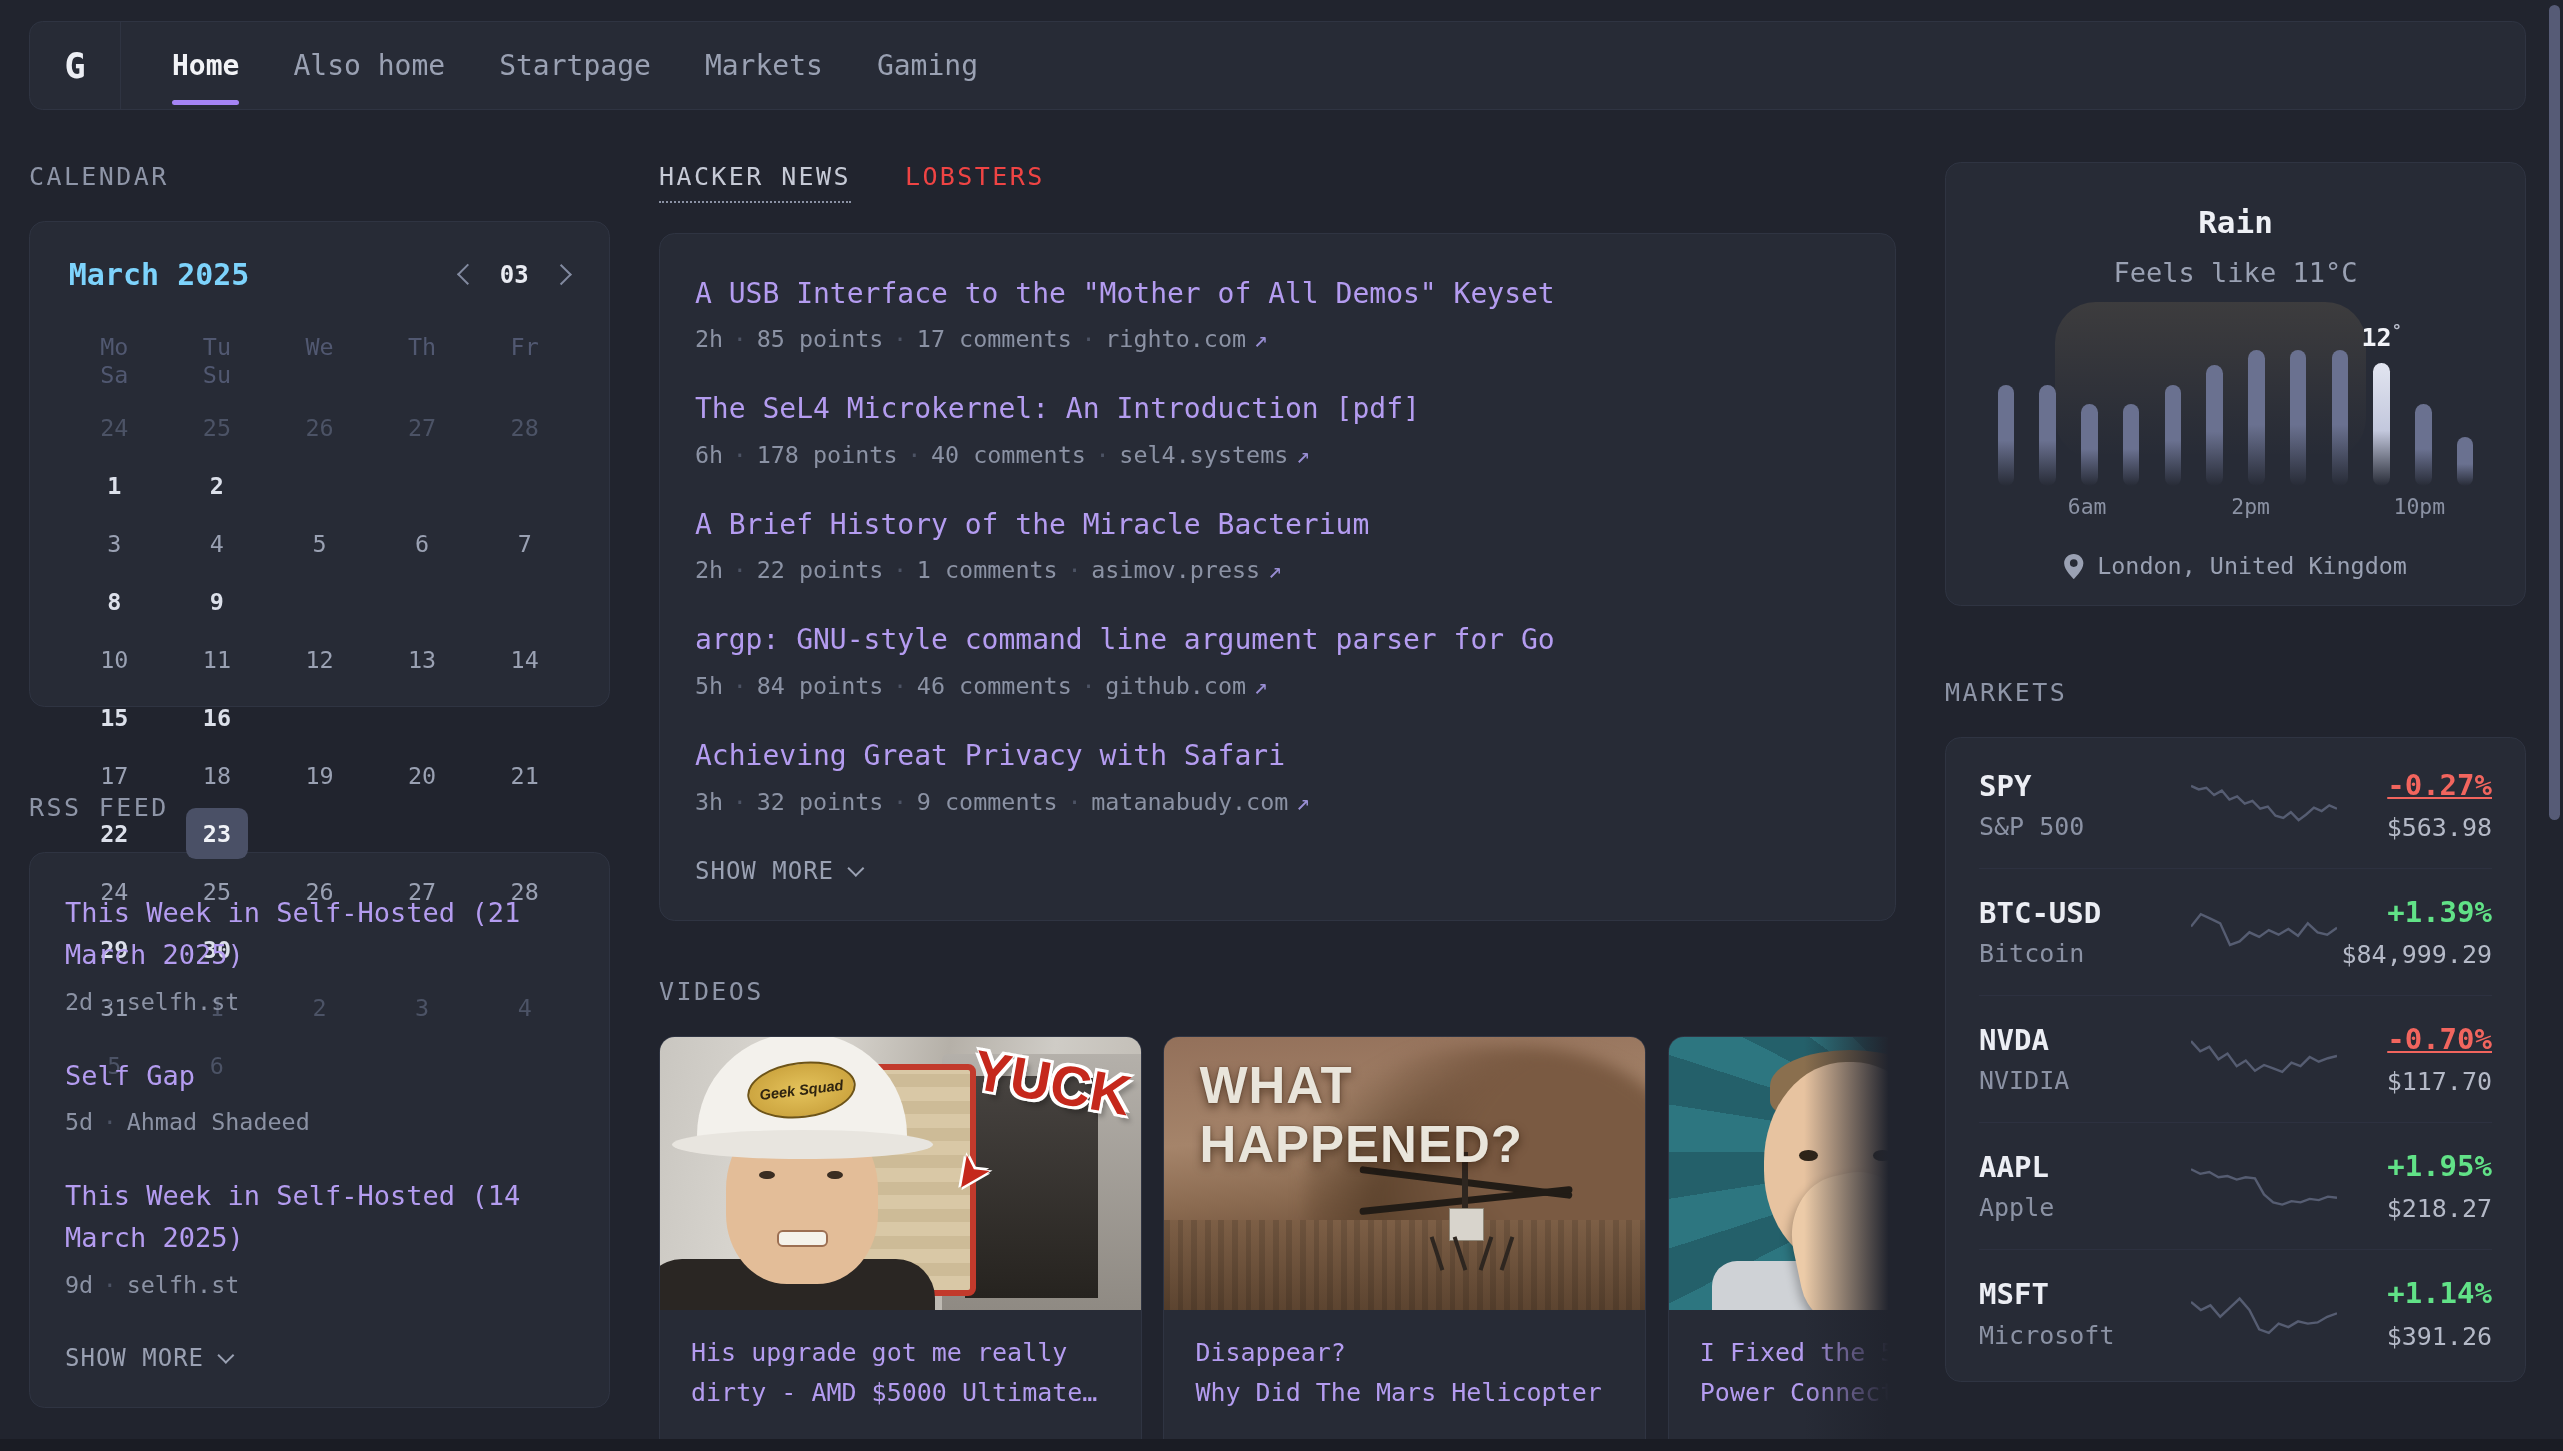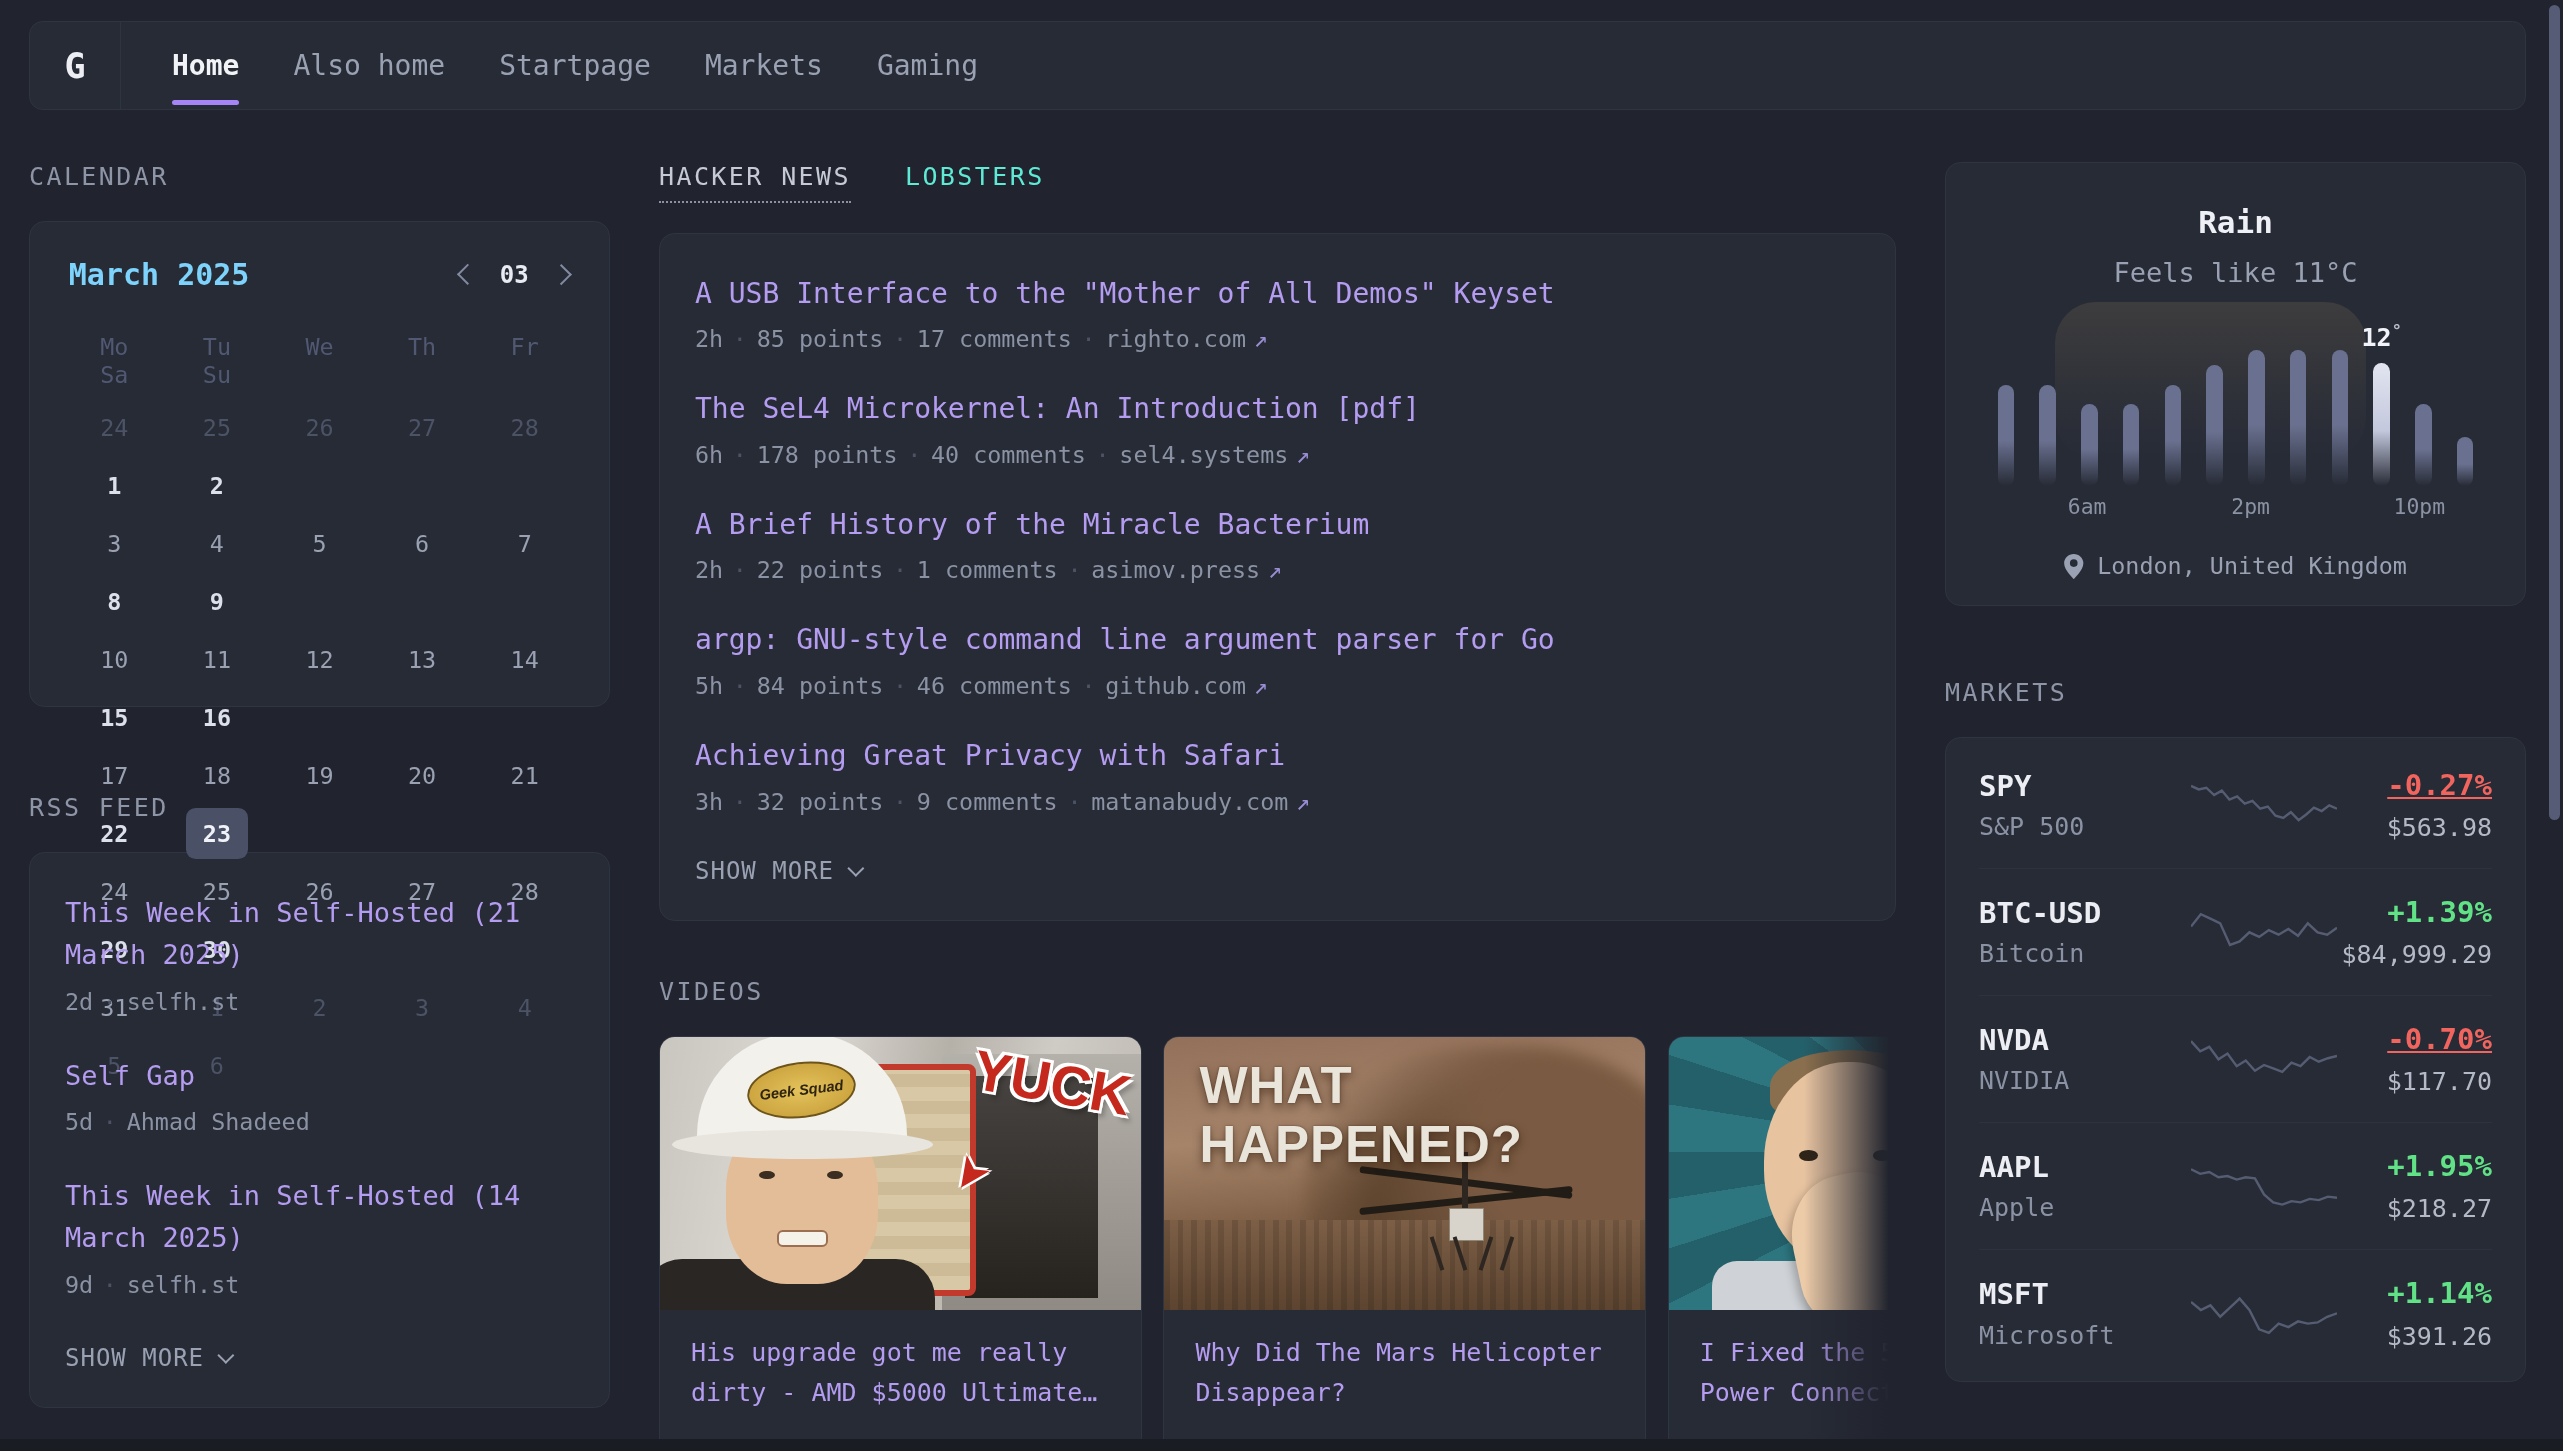--- a/index.html
+++ b/index.html
@@ -54,21 +54,21 @@
   .feed-item{margin-bottom:39px;cursor:pointer;}
   .feed-title{font-size:27px;line-height:42px;color:var(--link);}
   .feed-meta{margin-top:11.7px;font-size:23.4px;color:#8b92a4;}
   .dot-sep{color:#4c5364;margin:0 9.7px;}
   .show-more{display:flex;align-items:center;gap:15.6px;font-size:24px;letter-spacing:1px;color:#9aa1b3;cursor:pointer;margin-top:45px;}
   .chev-down{display:inline-block;width:11.7px;height:11.7px;border-right:2.4px solid currentColor;border-bottom:2.4px solid currentColor;transform:rotate(45deg) translate(-1.9px,-1.9px);}
   .twitch-section{margin-top:45px;}
 
   
   .tabs{display:flex;gap:54px;margin-bottom:30px;}
-  .tab{font-size:25px;letter-spacing:2.4px;cursor:pointer;color:#5eead4;padding-bottom:9.7px;}
+  .tab{font-size:25px;letter-spacing:2.4px;cursor:pointer;color:#ef4444;padding-bottom:9.7px;}
   .tab.active{color:#c6cad6;border-bottom:2.9px dotted #8b92a4;}
   .news-card{padding:43px 35px 35px;}
   .news-item{margin-bottom:39px;cursor:pointer;}
   .news-title{font-size:28px;color:var(--link);white-space:nowrap;}
   .news-meta{margin-top:15.6px;font-size:23.4px;color:#8b92a4;}
   .ext-arrow{color:#998ed4;margin-left:7.8px;}
   .news-card .show-more{margin-top:41px;}
 
   
   .videos-section{margin-top:56px;}
@@ -442,22 +442,22 @@
                 <div class="mast"></div>
                 <div class="body"></div>
                 <div class="leg" style="left: 76px; transform: rotate(-18deg);"></div>
                 <div class="leg" style="left: 99px; transform: rotate(-18deg);"></div>
                 <div class="leg" style="left: 125px; transform: rotate(18deg);"></div>
                 <div class="leg" style="left: 146px; transform: rotate(18deg);"></div>
               </div>
               <div class="caption overlay-sans">WHAT HAPPENED?</div>
             </div>
             <div class="video-body">
+              <div class="video-title">Disappear?</div>
               <div class="video-title">Why Did The Mars Helicopter</div>
-              <div class="video-title">Disappear?</div>
               <div class="video-meta"><span>2d</span><span class="dot-sep">·</span><span>Veritasium</span></div>
             </div>
           </div>
           <div class="video-card">
             <div class="thumb fixed">
               <div class="hair"></div>
               <div class="head"></div>
               <div class="eye" style="left: 130px;"></div>
               <div class="eye" style="left: 204px;"></div>
               <div class="suit"></div>

